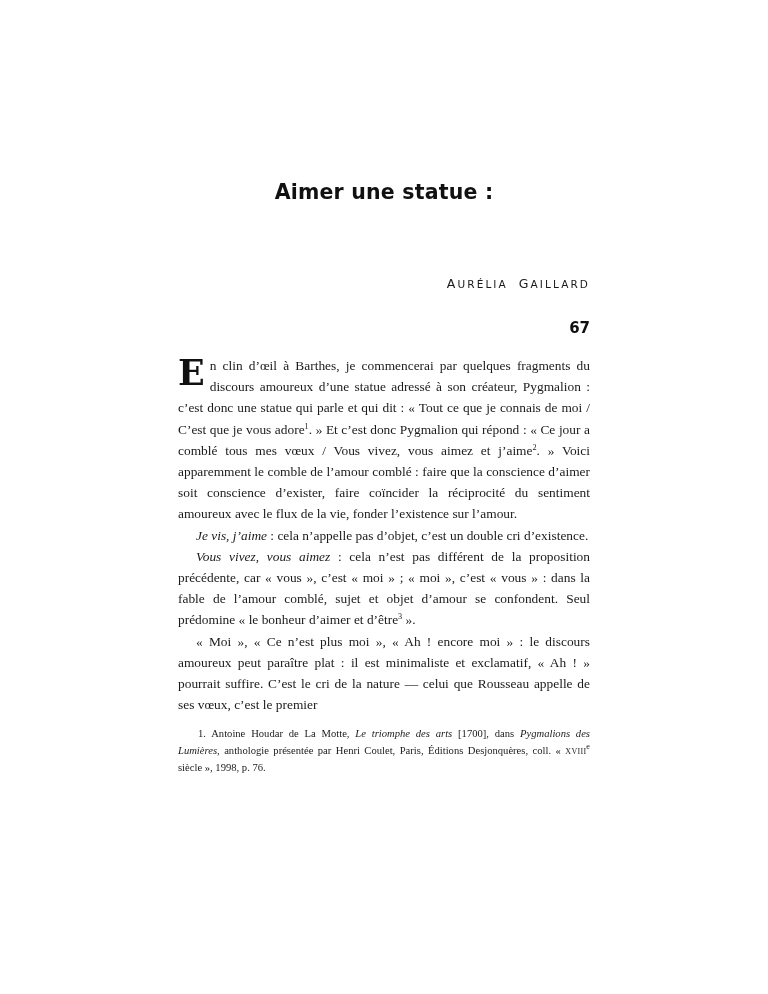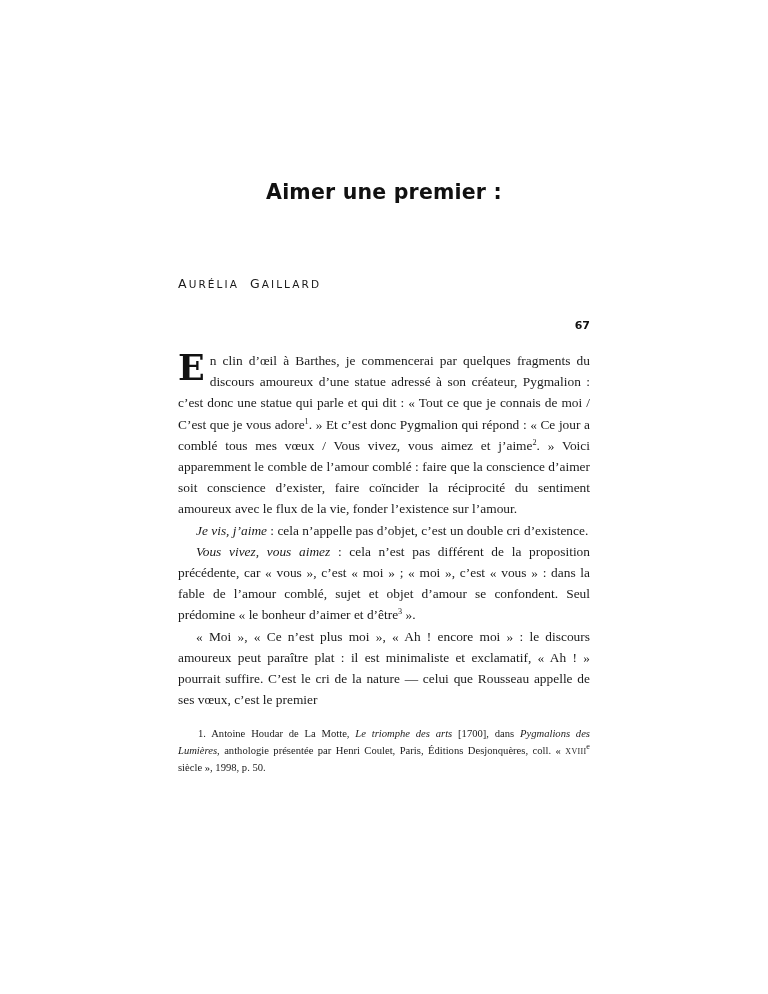--- a/index.html
+++ b/index.html
@@ -37,37 +37,37 @@
     font-weight: bold;
     font-size: 20.5px;
     line-height: 32px;
     letter-spacing: 0.2px;
     color: #111111;
   }
 
   
   .author {
     margin-top: 68px;
-    text-align: left;
+    text-align: right;
     font-family: "DejaVu Sans", sans-serif;
     font-size: 10.5px;
     letter-spacing: 2.1px;
     color: #1a1a1a;
   }
   .author .small-caps-first {
     font-size: 12.5px;
   }
 
   
   .folio {
     margin-top: 28px;
     text-align: right;
     font-family: "DejaVu Sans", sans-serif;
     font-weight: bold;
-    font-size: 11px;
+    font-size: 15px;
     color: #111111;
   }
 
   
   .body-text {
     margin-top: 18px;
     font-size: 13.4px;
     line-height: 21.2px;
     text-align: justify;
     hyphens: manual;
@@ -117,21 +117,21 @@
   }
 </style>
 </head>
 <body>
 
 <div class="page">
 
   <div class="content">
 
     <div class="title-block">
-      <div class="title-line">Aimer une premier :</div>
+      <div class="title-line">Aimer une statue :</div>
     </div>
 
     <div class="author"><span class="small-caps-first">A</span>URÉLIA&nbsp;&nbsp;<span class="small-caps-first">G</span>AILLARD</div>
 
     <div class="folio">67</div>
 
     <div class="body-text">
 
       <p class="no-indent"><span class="dropcap">E</span><span>n clin d’œil à Barthes, je commencerai par quelques fragments du discours amoureux d’une statue adressé à son créateur, Pygmalion : c’est donc une statue qui parle et qui dit : « Tout ce que je connais de moi / C’est que je vous adore</span><sup>1</sup><span>. » Et c’est donc Pygmalion qui répond : « Ce jour a comblé tous mes vœux / Vous vivez, vous aimez et j’aime</span><sup>2</sup><span>. » Voici apparemment le comble de l’amour comblé : faire que la conscience d’aimer soit conscience d’exister, faire coïncider la réciprocité du sentiment amoureux avec le flux de la vie, fonder l’existence sur l’amour.</span></p>
 
@@ -139,19 +139,19 @@
 
       <p><em>Vous vivez, vous aimez</em><span> : cela n’est pas différent de la proposition précédente, car « vous », c’est « moi » ; « moi », c’est « vous » : dans la fable de l’amour comblé, sujet et objet d’amour se confondent. Seul prédomine « le bonheur d’aimer et d’être</span><sup>3</sup><span> ».</span></p>
 
       <p>« Moi », « Ce n’est plus moi », « Ah ! encore moi » : le discours amoureux peut paraître plat : il est minimaliste et exclamatif, « Ah ! » pourrait suffire. C’est le cri de la nature — celui que Rousseau appelle de ses vœux, c’est le premier</p>
 
     </div>
   </div>
 
   <div class="footnotes">
 
-    <p><span>1.</span><span> Antoine Houdar de La Motte, </span><em>Le triomphe des arts</em><span> [1700], dans </span><em>Pygmalions des Lumières</em><span>, anthologie présentée par Henri Coulet, Paris, Éditions Desjonquères, coll. « </span><span class="fn-sc">xviii</span><sup>e</sup><span> siècle », 1998, p. 50.</span></p>
+    <p><span>1.</span><span> Antoine Houdar de La Motte, </span><em>Le triomphe des arts</em><span> [1700], dans </span><em>Pygmalions des Lumières</em><span>, anthologie présentée par Henri Coulet, Paris, Éditions Desjonquères, coll. « </span><span class="fn-sc">xviii</span><sup>e</sup><span> siècle », 1998, p. 76.</span></p>
 
 
 
   </div>
 
 </div>
 
 </body></html>

